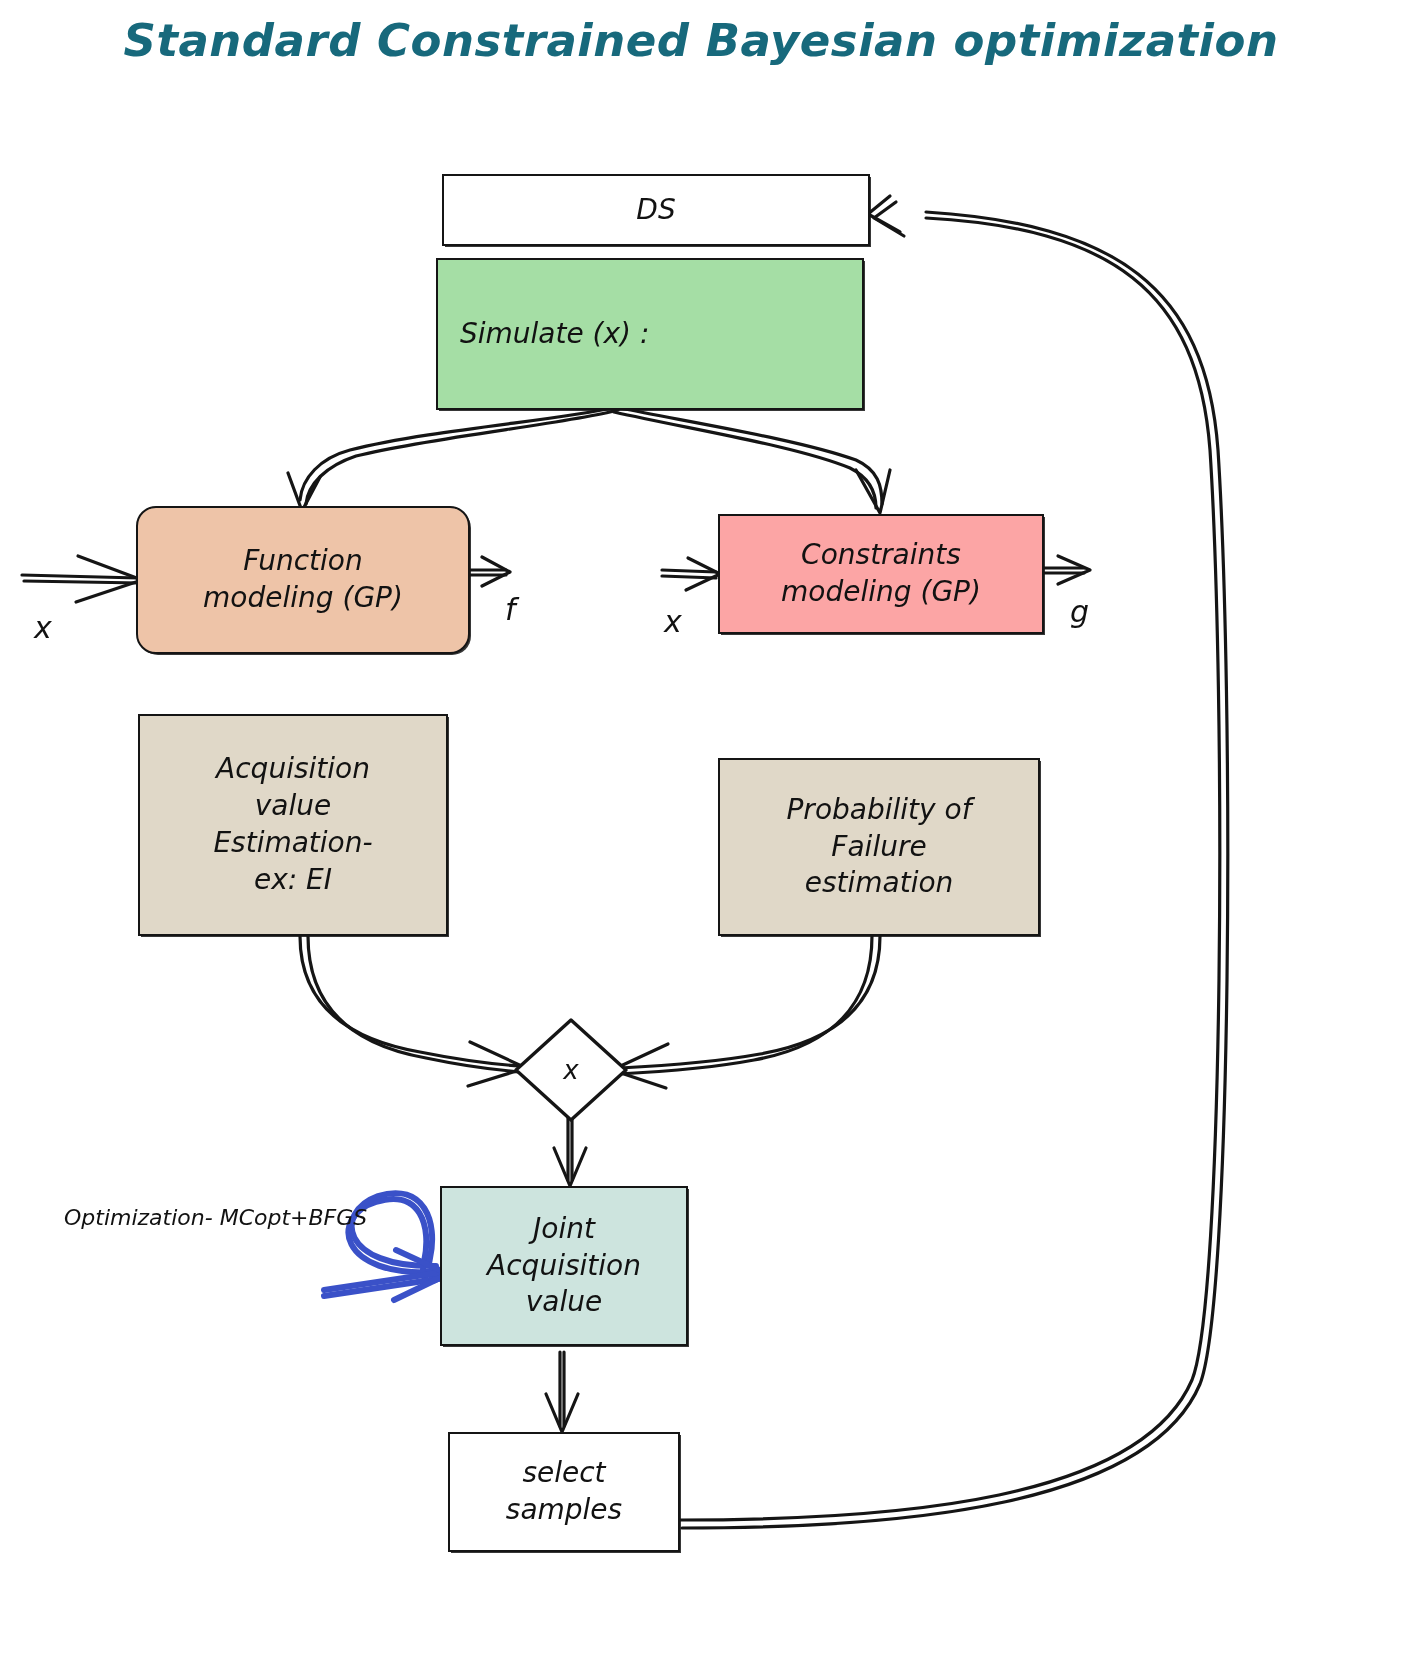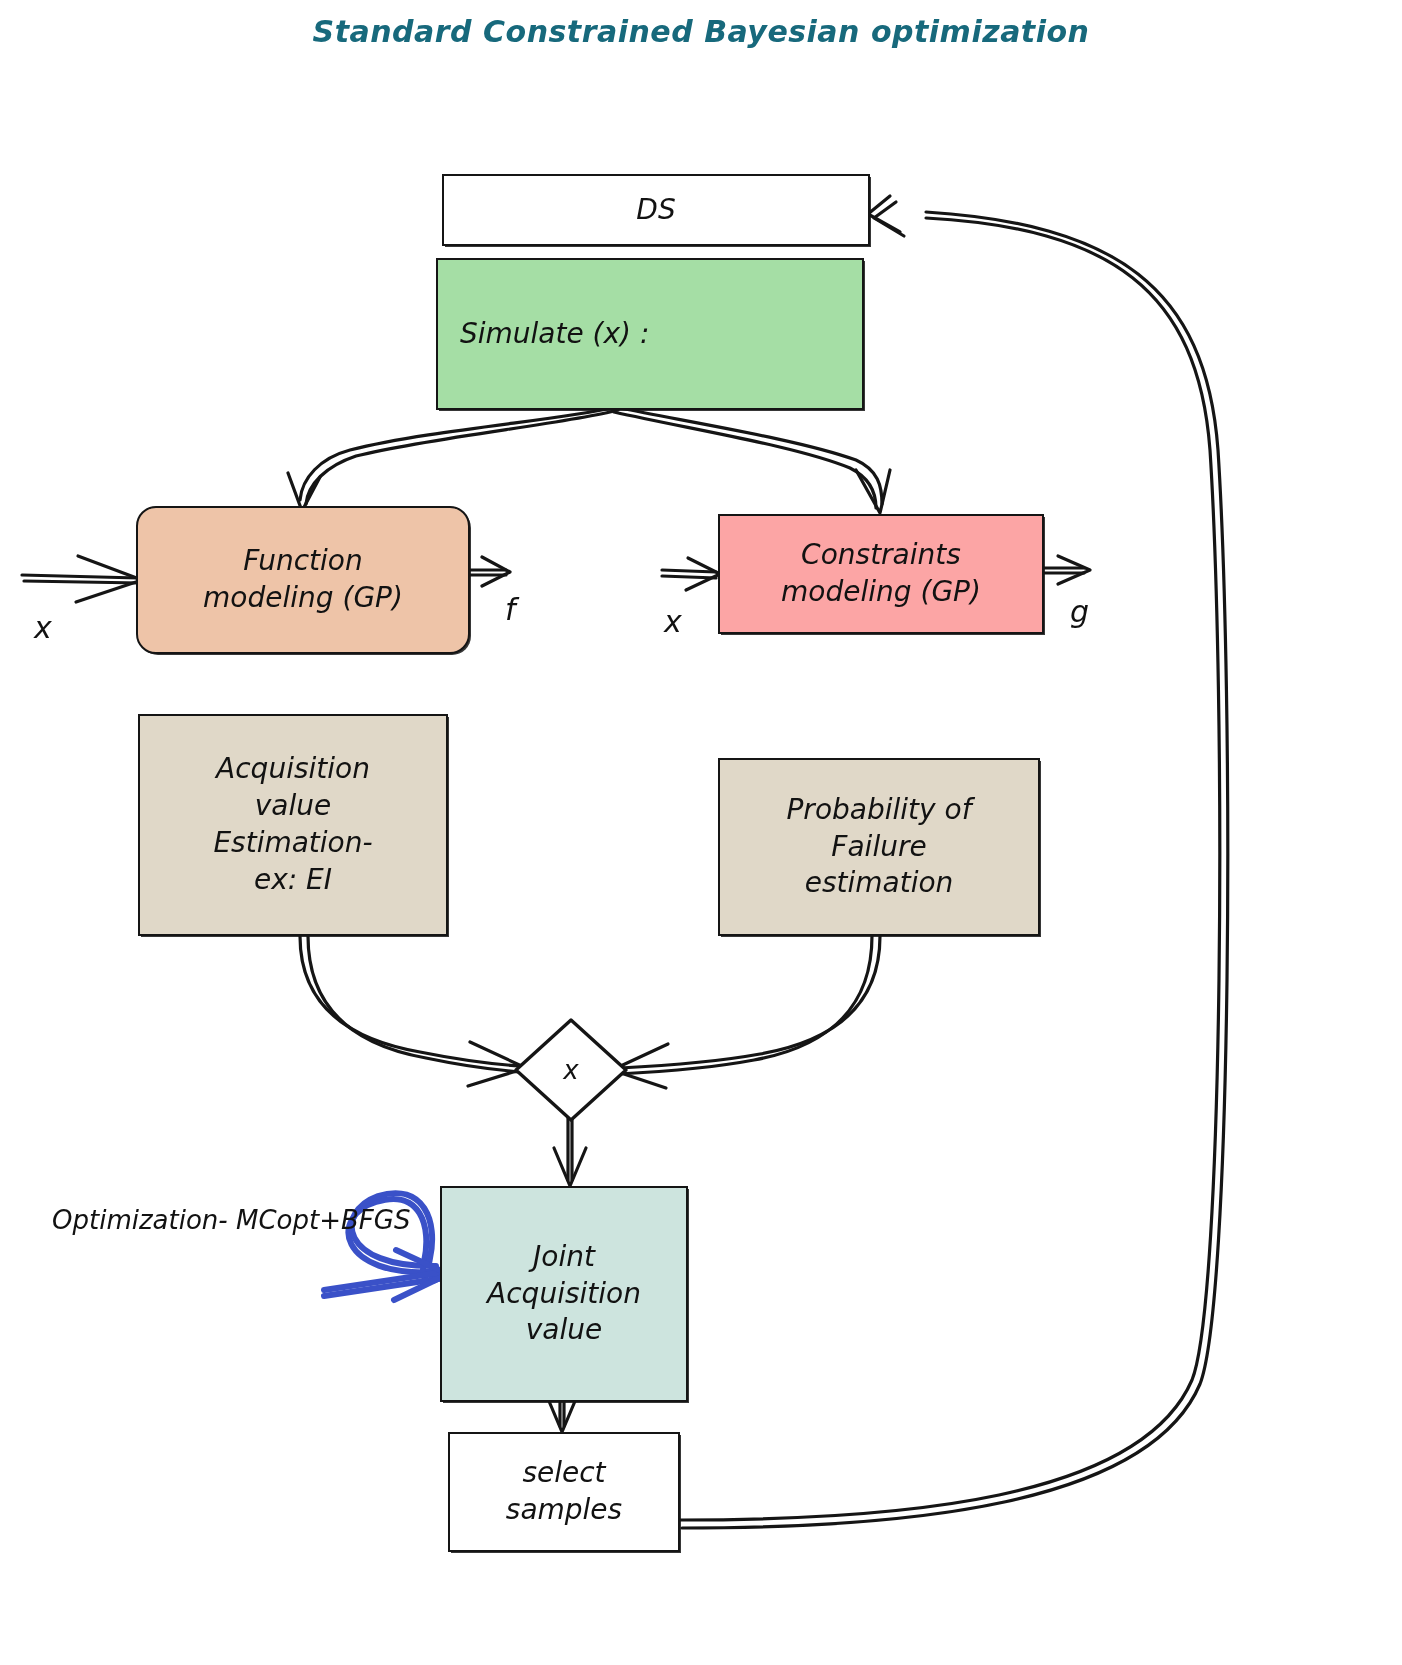--- a/index.html
+++ b/index.html
@@ -23,21 +23,21 @@
     height: 1665px;
     pointer-events: none;
   }
   .title {
     position: absolute;
     left: 0;
     top: 14px;
     width: 1402px;
     text-align: center;
     font-family: "DejaVu Sans", sans-serif;
-    font-size: 30px;
+    font-size: 45px;
     font-weight: 600;
     font-style: italic;
     letter-spacing: 0.5px;
     color: #17697c;
     white-space: nowrap;
   }
   .node {
     position: absolute;
     box-sizing: border-box;
     display: flex;
@@ -61,21 +61,21 @@
   }
   .plain-label {
     position: absolute;
     color: #121212;
     font-family: "DejaVu Sans", sans-serif;
     font-style: italic;
     font-size: 28px;
     line-height: 1.3;
     white-space: nowrap;
   }
-  .plain-label.small { font-size: 26px; }
+  .plain-label.small { font-size: 22px; margin-left: 12px; }
   .diamond-wrap {
     position: absolute;
     display: flex;
     align-items: center;
     justify-content: center;
   }
   .diamond-shape {
     position: absolute;
     left: 0; top: 0;
     width: 100%; height: 100%;
@@ -194,21 +194,21 @@
     <span class="ln">estimation</span>
   </div>
 
   <div class="diamond-wrap" style="left:512px; top:1016px; width:118px; height:108px;">
     <svg class="diamond-shape" viewBox="0 0 118 108">
       <polygon points="59,4 114,54 59,104 4,54" fill="#ffffff" stroke="#151515" stroke-width="3.4" stroke-linejoin="round"></polygon>
     </svg>
     <span class="diamond-label">x</span>
   </div>
 
-  <div class="node" style="left:440px; top:1186px; width:248px; height:216px; background:#cde4de;">
+  <div class="node" style="left:440px; top:1186px; width:248px; height:160px; background:#cde4de;">
     <span class="ln">Joint</span>
     <span class="ln">Acquisition</span>
     <span class="ln">value</span>
   </div>
 
   <div class="node" style="left:448px; top:1432px; width:232px; height:120px; background:#ffffff;">
     <span class="ln">select</span>
     <span class="ln">samples</span>
   </div>
 

